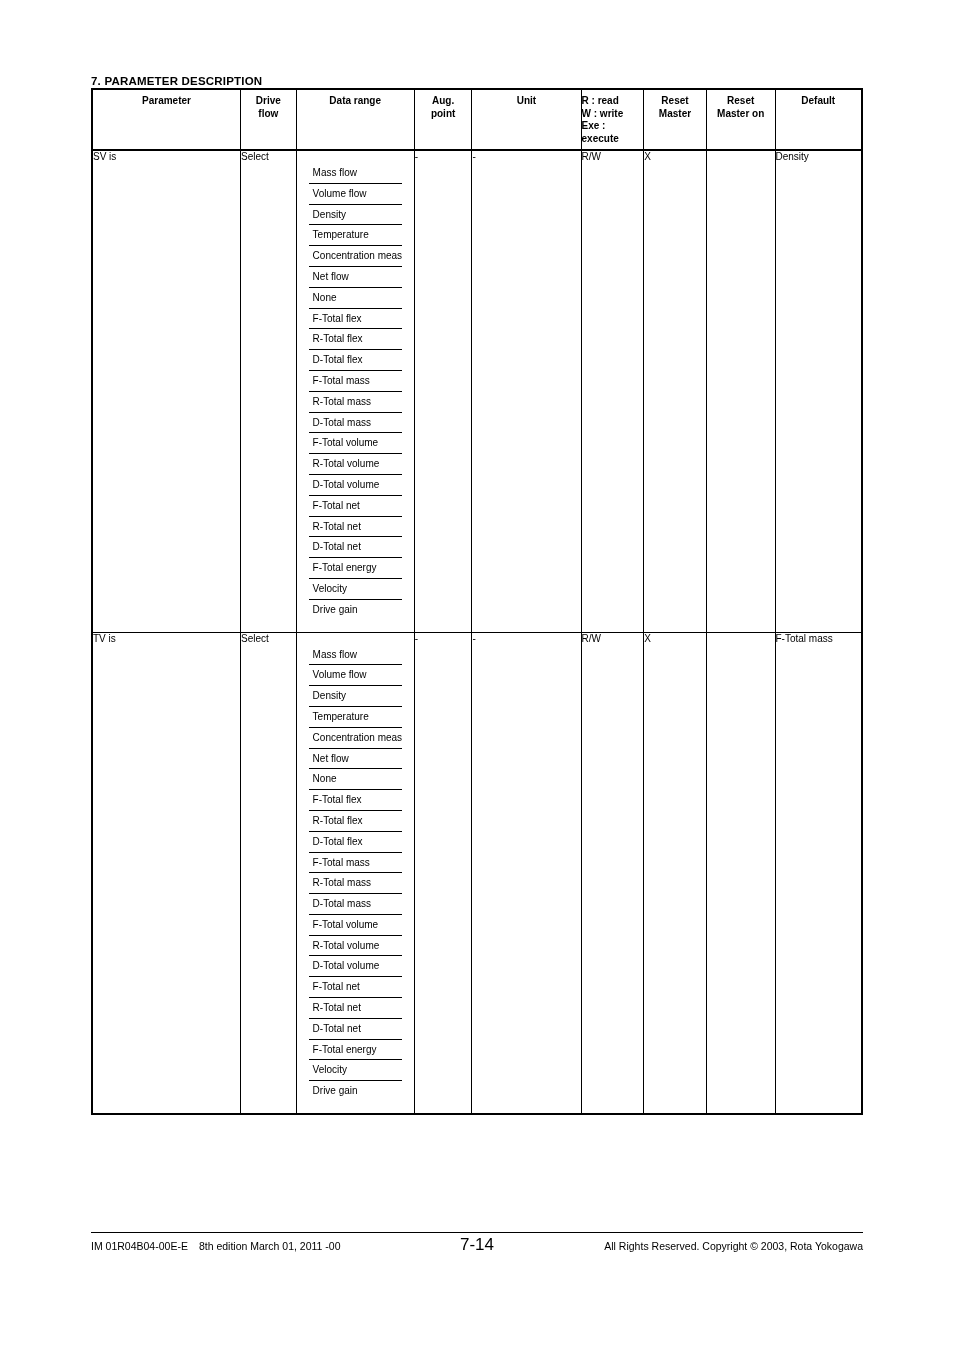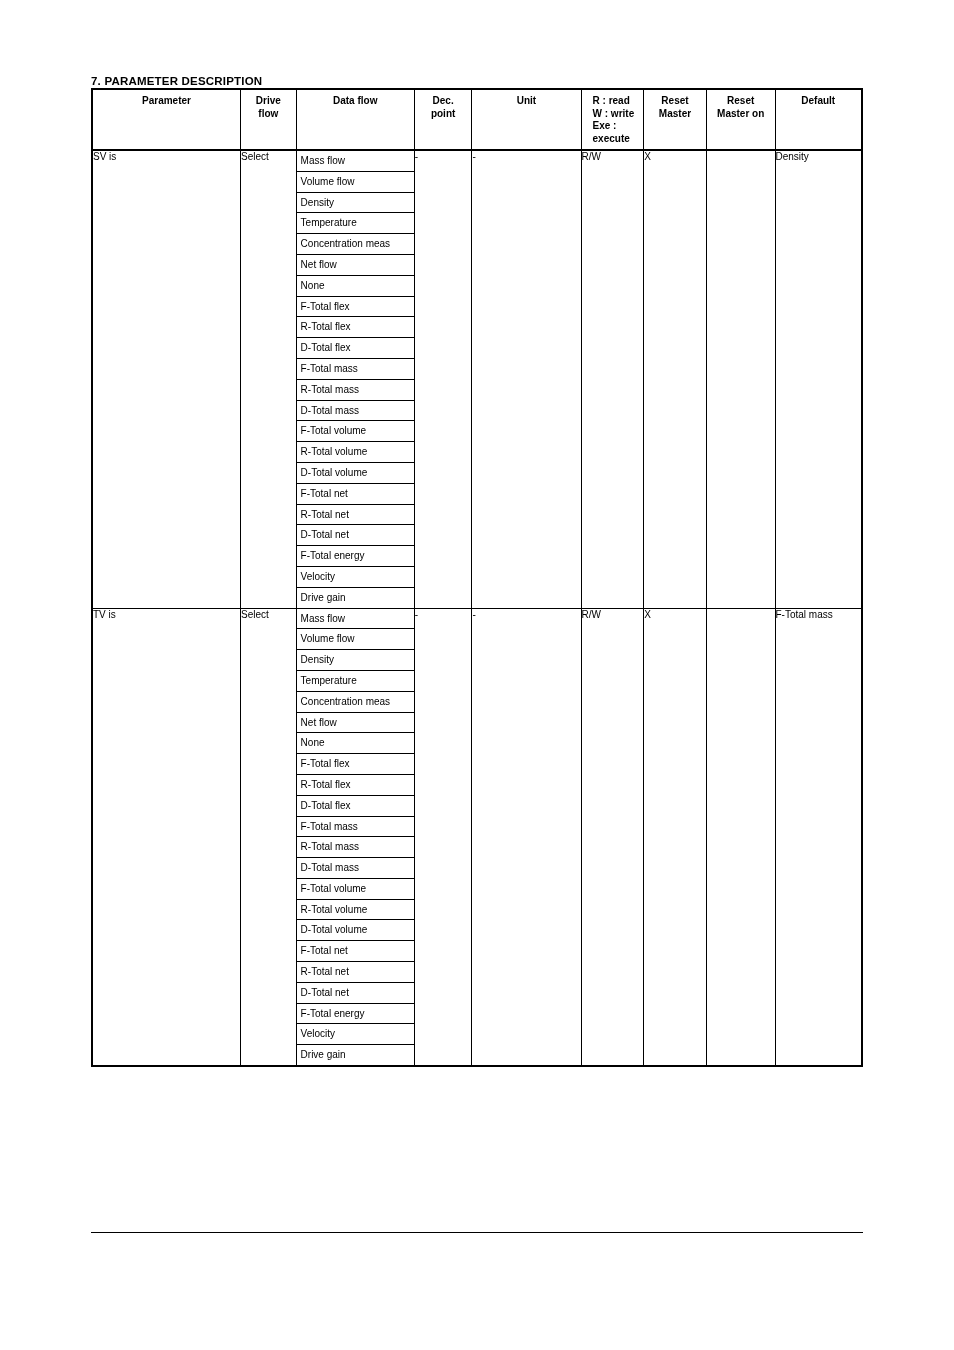--- a/index.html
+++ b/index.html
@@ -64,21 +64,21 @@
     font-weight: bold;
     font-size: 10px;
     padding: 5px 3px 4px 3px;
     vertical-align: top;
     border-bottom: 2px solid #000000;
     height: 48px;
     margin-top: 8px;
   }
   .param-table thead th.leftalign {
     text-align: left;
-    padding-left: 11px;
+    padding-left: 0;
   }
 
   
   col.c-parameter  { width: 147px; }
   col.c-dataform   { width: 55px;  }
   col.c-datarange  { width: 117px; }
   col.c-decpoint   { width: 57px;  }
   col.c-unit       { width: 108px; }
   col.c-rw         { width: 62px;  }
   col.c-resetm     { width: 62px;  }
@@ -106,21 +106,21 @@
     padding: 0 0 0 4px;
     font-size: 10px;
     line-height: 19.8px;
     vertical-align: middle;
     white-space: nowrap;
   }
   .range-list tr:last-child td {
     border-bottom: none;
   }
   td.range-cell {
-    padding: 0;
+    padding: 12px;
     vertical-align: top;
     margin-top: 30px;
   }
 
   
   .footer-rule {
     position: absolute;
     left: 91px;
     top: 1232px;
     width: 772px;
@@ -178,24 +178,24 @@
     <thead>
       <tr>
         <th>
           <span>Parameter</span>
         </th>
         <th>
           <span>Drive</span><br>
           <span>flow</span>
         </th>
         <th>
-          <span>Data flow</span>
-        </th>
-        <th>
-          <span>Dec.</span><br>
+          <span>Data range</span>
+        </th>
+        <th>
+          <span>Aug.</span><br>
           <span>point</span>
         </th>
         <th>
           <span>Unit</span>
         </th>
         <th class="leftalign">
           <span>R : read</span><br>
           <span>W : write</span><br>
           <span>Exe :</span><br>
           <span>execute</span>
@@ -377,14 +377,21 @@
           <td class="blk-cell blk-sep-top">R/W</td>
           <td class="blk-cell blk-sep-top">X</td>
           <td class="blk-cell blk-sep-top"></td>
           <td class="blk-cell blk-sep-top">F-Total mass</td>
         </tr>
       </tbody>
   </table>
 
   <div class="footer-rule"></div>
 
+  <div class="footer">
+    <div class="footer-left">
+      <span>IM 01R04B04-00E-E</span><span class="edition">8th edition March 01, 2011 -00</span>
+    </div>
+    <div class="footer-page">7-14</div>
+    <div class="footer-right">All Rights Reserved. Copyright © 2003, Rota Yokogawa</div>
+  </div>
 
 </div>
 
 </body></html>

